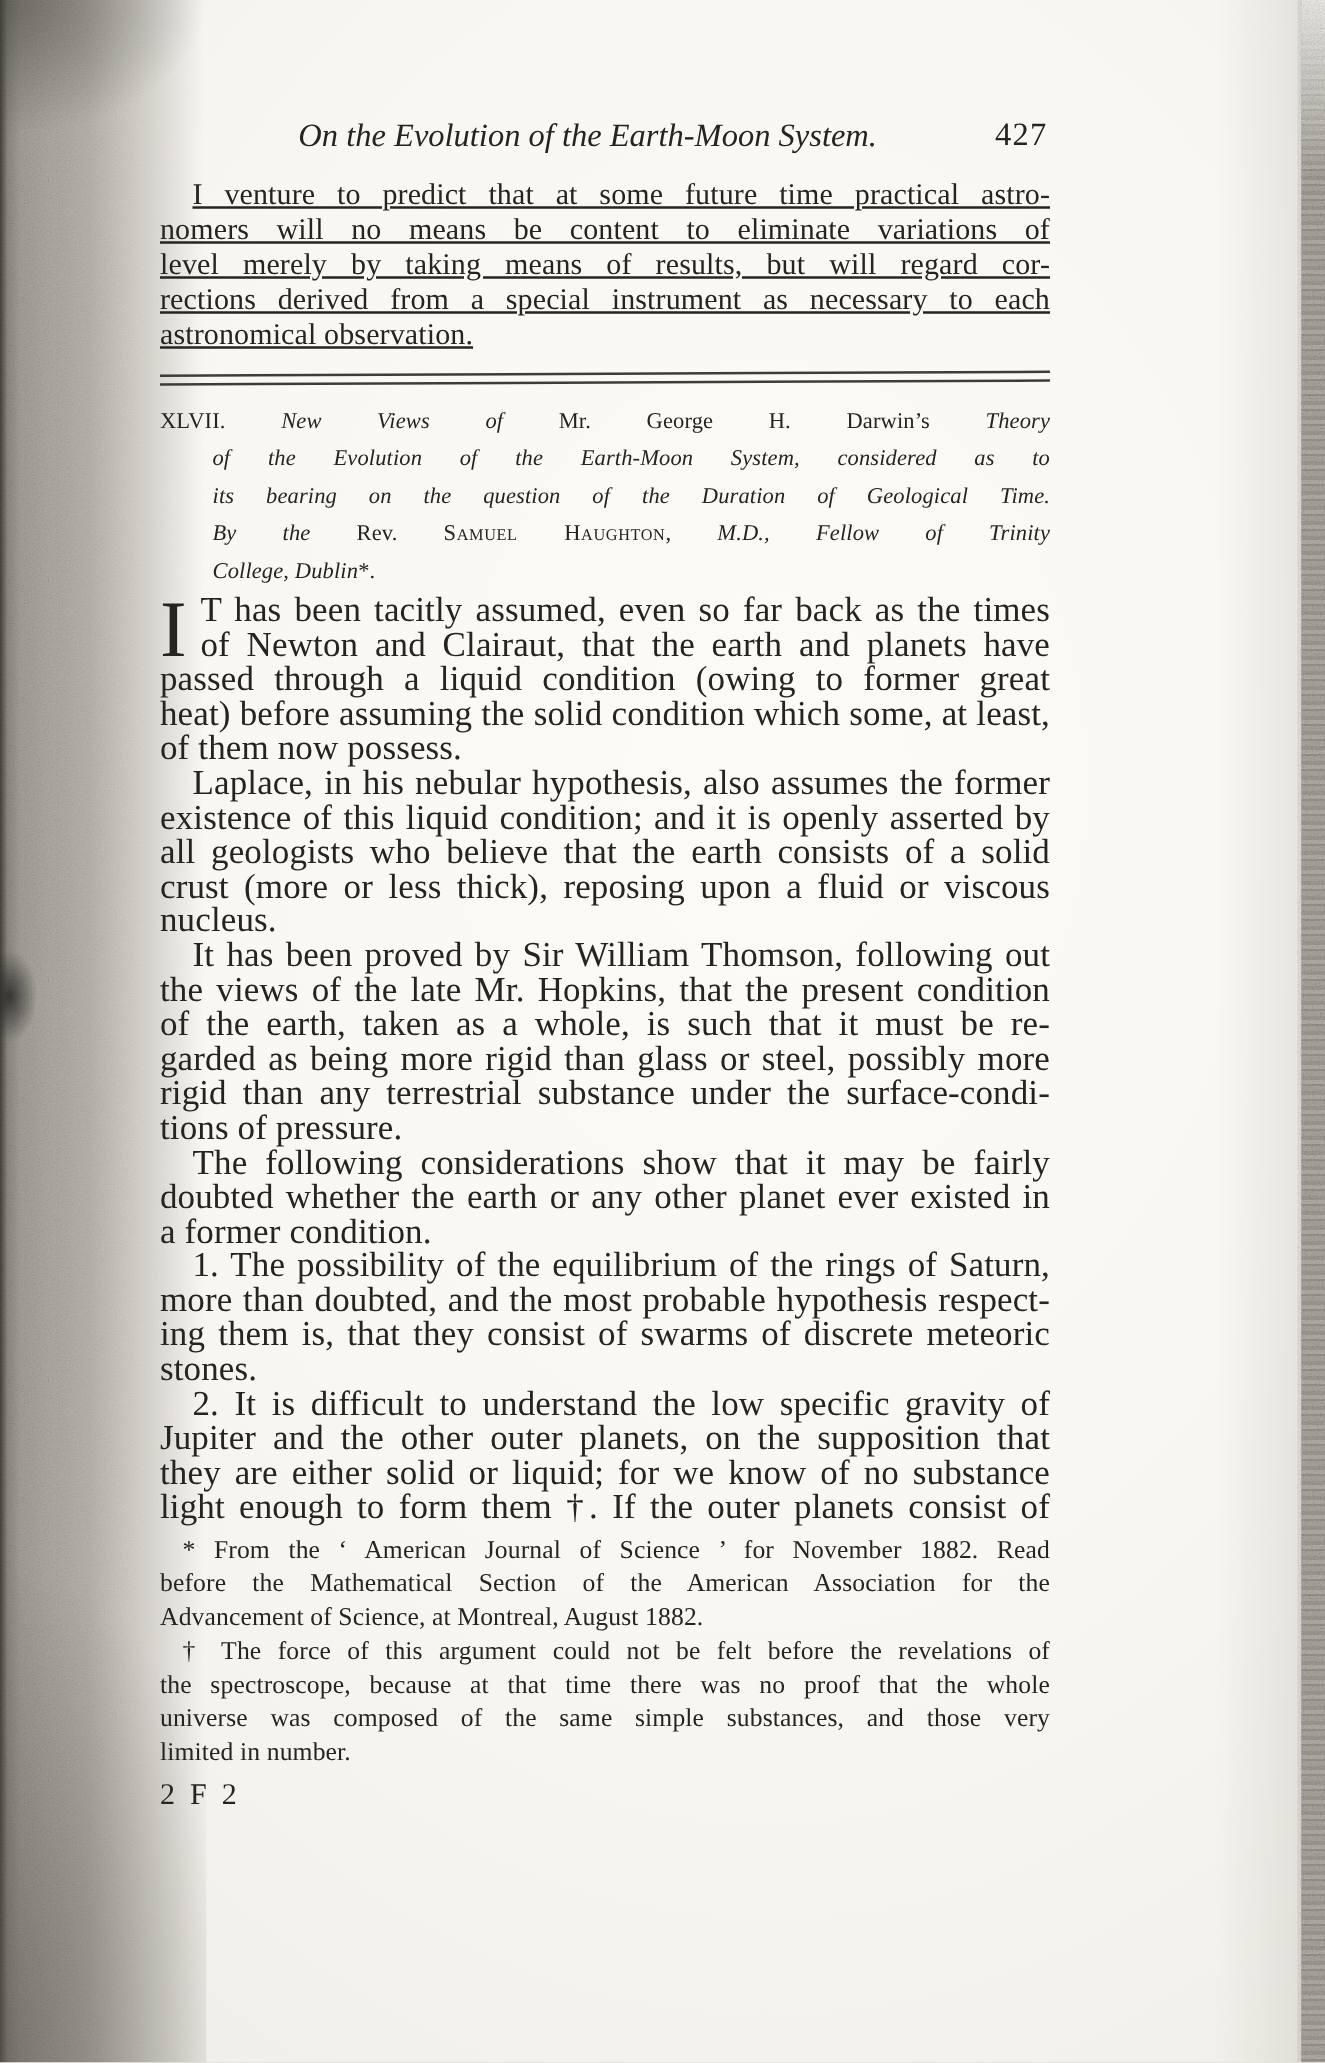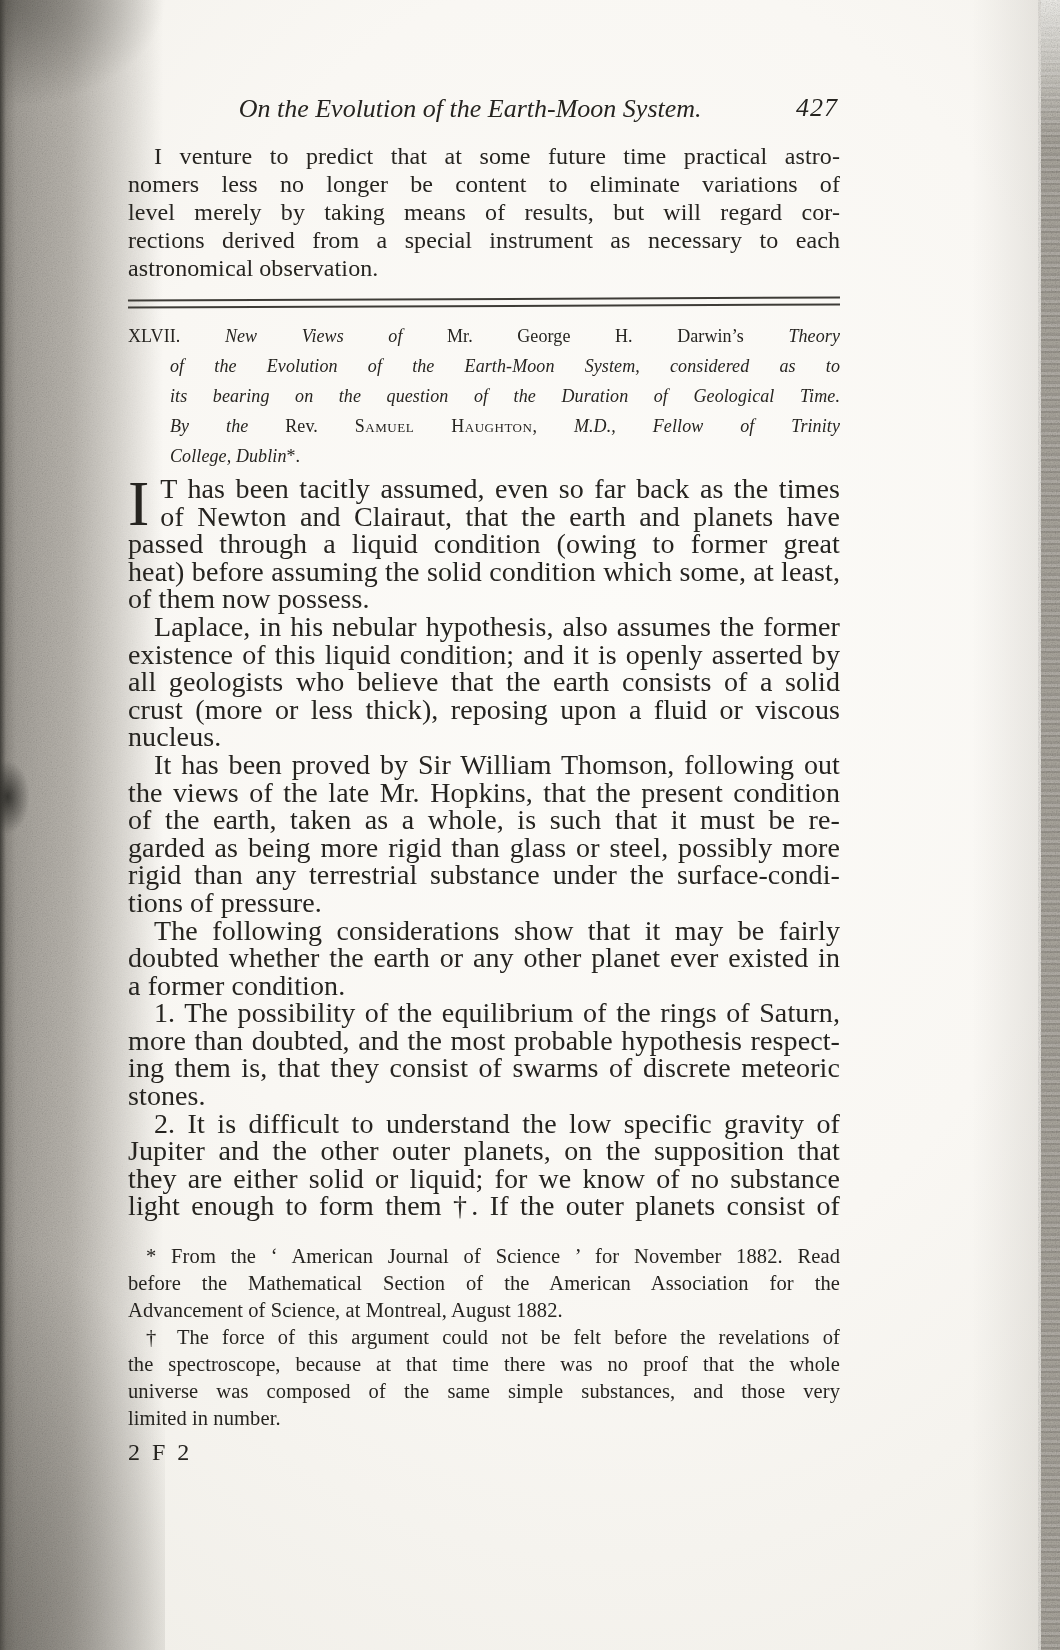--- a/index.html
+++ b/index.html
@@ -34,35 +34,35 @@
   .tex-left {
     left:0; opacity:.42;
     -webkit-mask-image: linear-gradient(to right, rgba(0,0,0,.95) 0 45px, rgba(0,0,0,.5) 95px, rgba(0,0,0,0) 162px);
     mask-image: linear-gradient(to right, rgba(0,0,0,.95) 0 45px, rgba(0,0,0,.5) 95px, rgba(0,0,0,0) 162px);
   }
   .tex-right { right:0; opacity:.5; }
   
   .text-col { position:absolute; left:128px; top:94px; width:712px; z-index:3; color:#262420; }
   .runhead { position:relative; height:40px; margin-bottom:8px; font-size:26px; }
   .runhead-title { position:absolute; left:50%; transform:translateX(-53%); font-style:italic; white-space:nowrap; }
-  .runhead-num { position:absolute; right:2px; top:-1px; letter-spacing:1px;font-style:italic; }
+  .runhead-num { position:absolute; right:2px; top:-1px; letter-spacing:1px; }
   .ln { text-align:justify; text-align-last:justify; letter-spacing:.1px; }
   .ln.last { text-align-last:left; }
-  .intro .ln { font-size:24px; line-height:28px; }
+  .intro .ln { font-size:24px; line-height:28px;text-decoration:underline; }
   .intro .ln.ind { padding-left:26px; }
   .rule { height:5px; border-top:2px solid #3e3c37; border-bottom:2px solid #3e3c37; margin:16px 0 14px; transform:rotate(-0.25deg); }
   .heading .ln { font-size:18px; line-height:30px; }
   .heading .ln.hang { padding-left:42px; }
   .it { font-style:italic; }
   .sc { font-variant:small-caps; letter-spacing:.5px; }
   .bodytext { margin-top:4px; }
   .bodytext .ln { font-size:28px; line-height:27.6px; }
   .bodytext .ln.ind { padding-left:26px; }
   .dropcap { float:left; font-size:64px; line-height:52px; padding:3px 11px 0 0; }
-  .footnotes { margin-top:23px; }
+  .footnotes { margin-top:7px; }
   .footnotes .ln { font-size:20.5px; line-height:27px; }
   .footnotes .ln.ind { padding-left:18px; }
   .signature { margin-top:7px; text-align:left; font-size:24px; letter-spacing:3px; }
 </style>
 </head>
 <body>
 
 <div class="scan">
   <svg width="0" height="0">
     <defs>
@@ -86,21 +86,21 @@
 
   <div class="text-col">
     <div class="runhead">
       <span class="runhead-title">On the Evolution of the Earth-Moon System.</span>
       <span class="runhead-num">427</span>
     </div>
 
     <div class="intro">
         <div>
           <div class="ln ind">I venture to predict that at some future time practical astro-</div>
-          <div class="ln">nomers less no longer be content to eliminate variations of</div>
+          <div class="ln">nomers will no means be content to eliminate variations of</div>
           <div class="ln">level merely by taking means of results, but will regard cor-</div>
           <div class="ln">rections derived from a special instrument as necessary to each</div>
           <div class="ln last">astronomical observation.</div>
         </div>
       </div>
 
     <div class="rule"></div>
 
     <div class="heading">
         <div>

